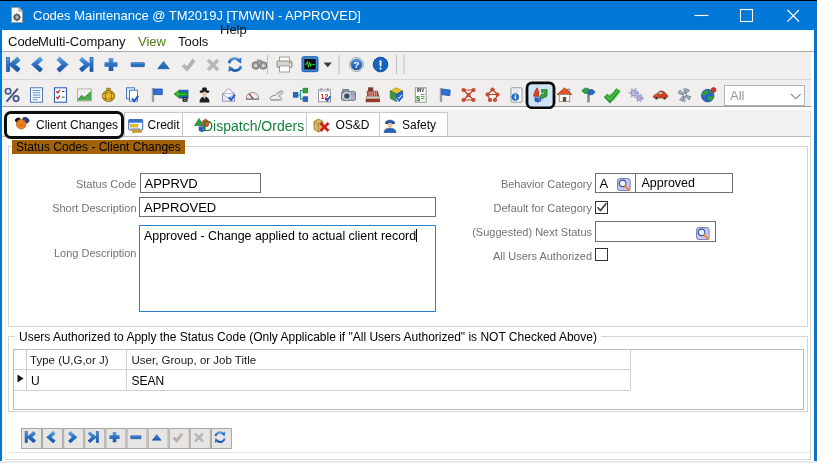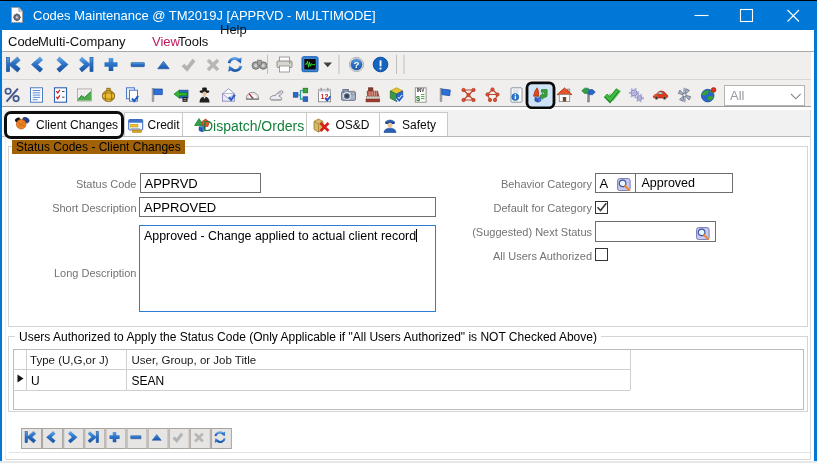--- a/index.html
+++ b/index.html
@@ -10,21 +10,21 @@
 </style></head>
 <body>
 <div id="w">
 
 <div class="abs" style="left:0;top:0;width:817px;height:1px;background:#000"></div>
 <div class="abs" style="left:0;top:1px;width:2px;height:460px;background:#0078d7"></div>
 <div class="abs" style="left:814px;top:1px;width:3px;height:461px;background:#0078d7"></div>
 <div class="abs" style="left:0;top:461px;width:817px;height:2px;background:#e8e8e8"></div>
 
 <div class="abs" style="left:2px;top:1px;width:812px;height:29px;background:#0078d7"></div>
-<div class="abs" style="left:33px;top:8px;font-size:13px;color:#fff;white-space:nowrap">Codes Maintenance @ TM2019J [APPRVD - MULTIMODE]</div>
+<div class="abs" style="left:33px;top:8px;font-size:13px;color:#fff;white-space:nowrap">Codes Maintenance @ TM2019J [TMWIN - APPROVED]</div>
 <svg class="abs" style="left:11px;top:6.5px" width="12" height="16" viewBox="0 0 12 16">
  <path d="M0.5 0.5 h7.3 l3.7 3.7 v11.3 h-11 z" fill="#fbfbfb" stroke="#9a9a9a" stroke-width="0.9"></path>
  <path d="M7.8 0.5 v3.7 h3.7 z" fill="#dcdcdc" stroke="#9a9a9a" stroke-width="0.8"></path>
  <circle cx="5.9" cy="10.3" r="3.1" fill="#7b7b88" stroke="#4a4a55" stroke-width="0.8"></circle>
  <circle cx="5.9" cy="10.3" r="1.1" fill="#cfcfd8"></circle>
  <g stroke="#4a4a55" stroke-width="0.9">
         <path d="M5.9 6.4v1.4M5.9 12.8v1.4M2.4 10.3h1.4M10 10.3H8.4M3.4 7.8l1 1M7.4 11.8l1 1M8.4 7.8l-1 1M4.4 11.8l-1 1"></path>
       </g>
 </svg>
 
@@ -33,21 +33,21 @@
   <path d="M15.5 14.5h14"></path>
   <rect x="61.5" y="8.5" width="12" height="12"></rect>
   <path d="M108.5 9 L120 20.5 M120 9 L108.5 20.5"></path>
  </g>
 </svg>
 
 <div class="abs" style="left:2px;top:30px;width:812px;height:22px;background:#fff"></div>
 <div class="abs" style="left:2px;top:51px;width:812px;height:1px;background:#a9a9a9"></div>
 <div class="abs" style="top:34px;left:8px;font-size:13px;color:#111">Code</div>
 <div class="abs" style="top:34px;left:38px;font-size:13px;color:#111">Multi-Company</div>
-<div class="abs" style="top:34px;left:152px;font-size:13px;color:#be185d">View</div>
+<div class="abs" style="top:34px;left:138px;font-size:13px;color:#4d7c0f">View</div>
 <div class="abs" style="top:34px;left:178px;font-size:13px;color:#111">Tools</div>
 <div class="abs" style="top:22px;left:220px;font-size:13px;color:#111">Help</div>
 
 <div class="abs" style="left:2px;top:52px;width:808.5px;height:27px;background:#f1efed"></div>
 <div class="abs" style="left:2px;top:79px;width:808.5px;height:27px;background:#f1efed"></div>
 <div class="abs" style="left:2px;top:79px;width:808.5px;height:1px;background:#d8d6d4"></div>
 <div class="abs" style="left:2px;top:106px;width:808.5px;height:1px;background:#9c9c9c"></div>
 <svg class="abs" style="left:0;top:52px" width="817" height="27" viewBox="0 0 817 27">
 <defs>
 <linearGradient id="bg" x1="0" y1="0" x2="0" y2="1">
@@ -400,21 +400,21 @@
           <rect x="0.6" y="0.6" width="12.5" height="12" rx="2" fill="#c9c9ef" stroke="#7878b8" stroke-width="1"></rect>
           <circle cx="5.6" cy="5.4" r="3.3" fill="#eaf4ff" stroke="#3a5a9a" stroke-width="1.2"></circle>
           <path d="M8 7.8 L12.2 12.2" stroke="#e8883a" stroke-width="2" stroke-linecap="round"></path>
         </g>
 </defs>
     </svg>
 <div class="abs" style="left:8px;top:146px;width:798px;height:179px;border:1px solid #d4d4d4"></div>
 <div class="abs" style="left:12px;top:140px;background:#a16207;padding:0 4px;font-size:12px;color:#000;white-space:nowrap">Status Codes - Client Changes</div>
 <div class="lbl" style="right:680.5px;top:177px">Status Code</div>
 <div class="lbl" style="right:680.5px;top:200.5px">Short Description</div>
-<div class="lbl" style="right:680.5px;top:266px">Long Description</div>
+<div class="lbl" style="right:680.5px;top:246px">Long Description</div>
 <div class="lbl" style="right:225px;top:177px">Behavior Category</div>
 <div class="lbl" style="right:225px;top:201px">Default for Category</div>
 <div class="lbl" style="right:225px;top:224.5px">(Suggested) Next Status</div>
 <div class="lbl" style="right:225px;top:248.5px">All Users Authorized</div>
 <div class="fld" style="left:139.5px;top:172.5px;width:121px;height:20px">APPRVD</div>
 <div class="fld" style="left:139px;top:196.5px;width:297px;height:20px">APPROVED</div>
 <div class="abs" style="left:138.5px;top:225px;width:297.5px;height:86.5px;border:1px solid #2d7dd2;background:#fff;box-sizing:border-box"></div>
 <div class="abs" style="left:144px;top:228.5px;font-size:12.4px;color:#000;white-space:nowrap">Approved - Change applied to actual client record<span style="display:inline-block;width:1.2px;height:13px;background:#000;vertical-align:-2px"></span></div>
 <div class="fld" style="left:594.5px;top:173px;width:41px;height:20px">A</div>
 <svg class="abs" style="left:616.5px;top:177.5px" width="14" height="13.5" viewBox="0 0 14 13.5">

